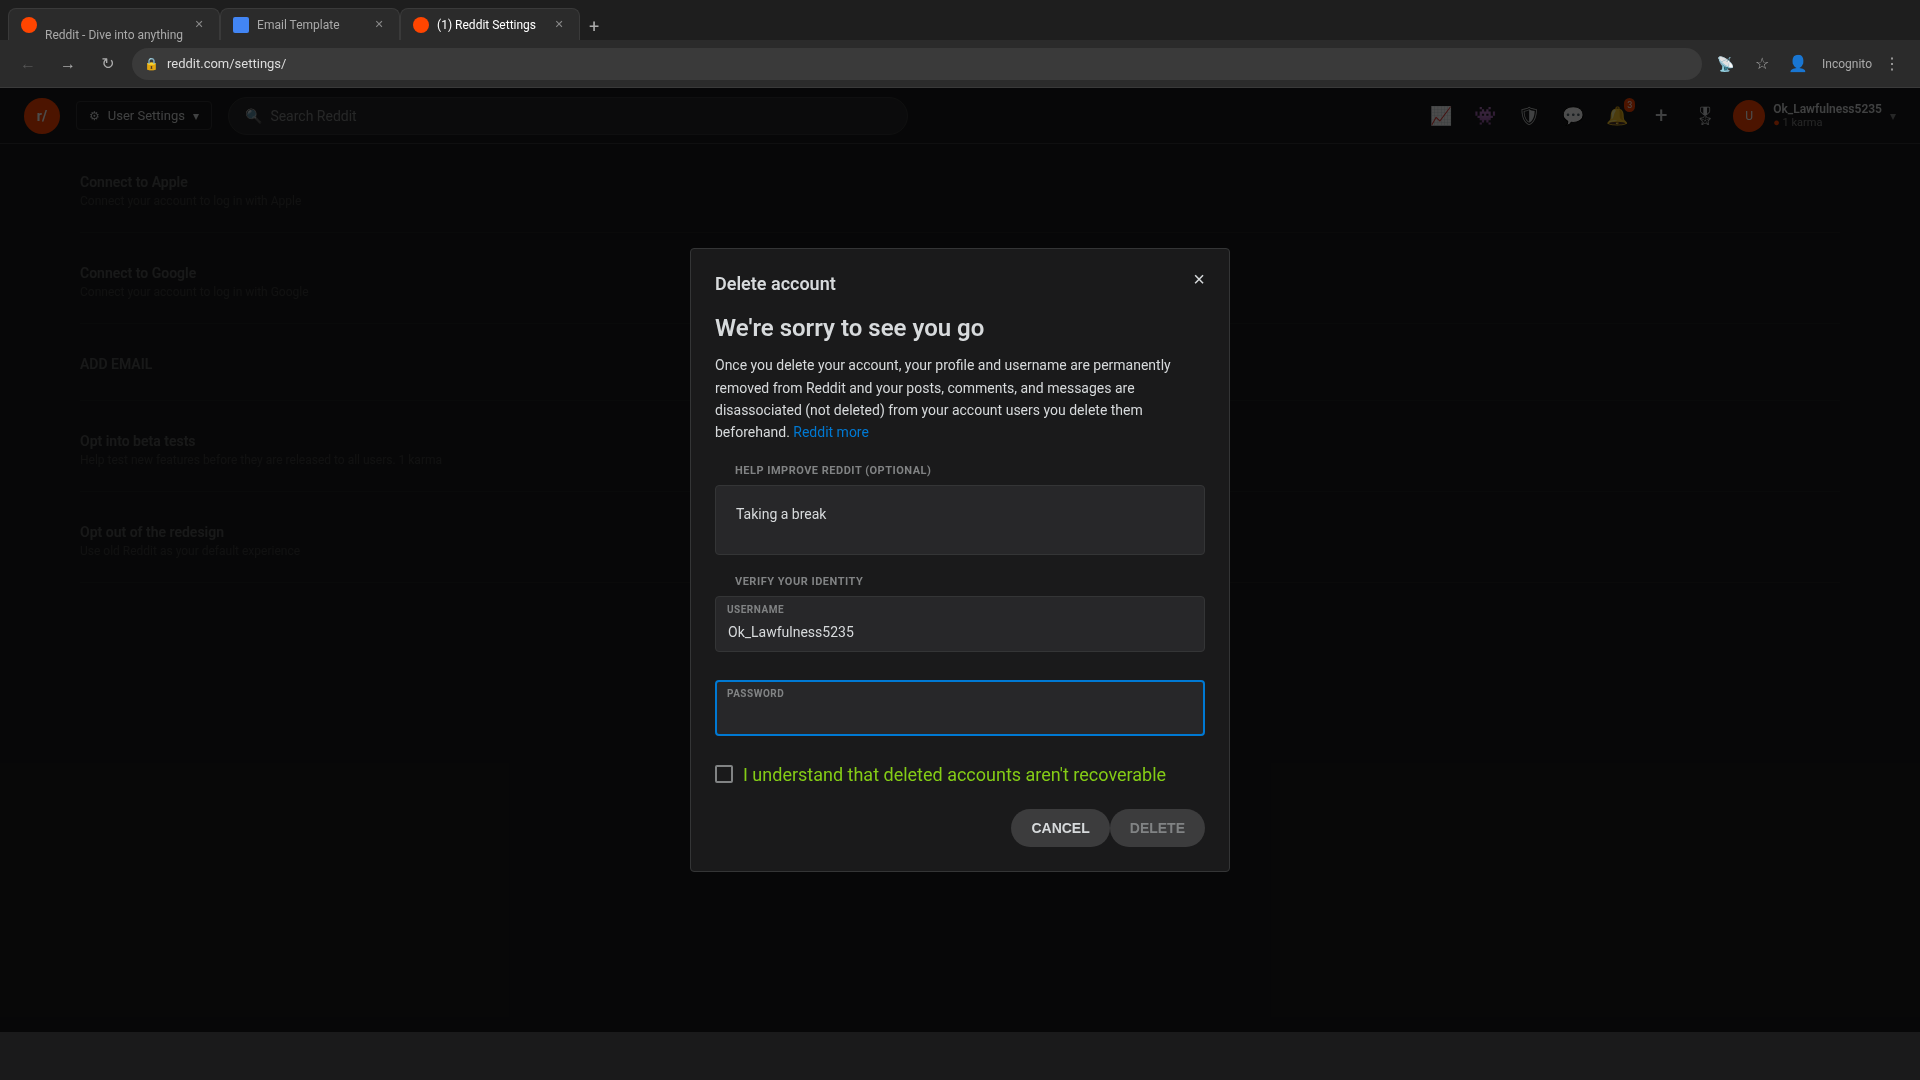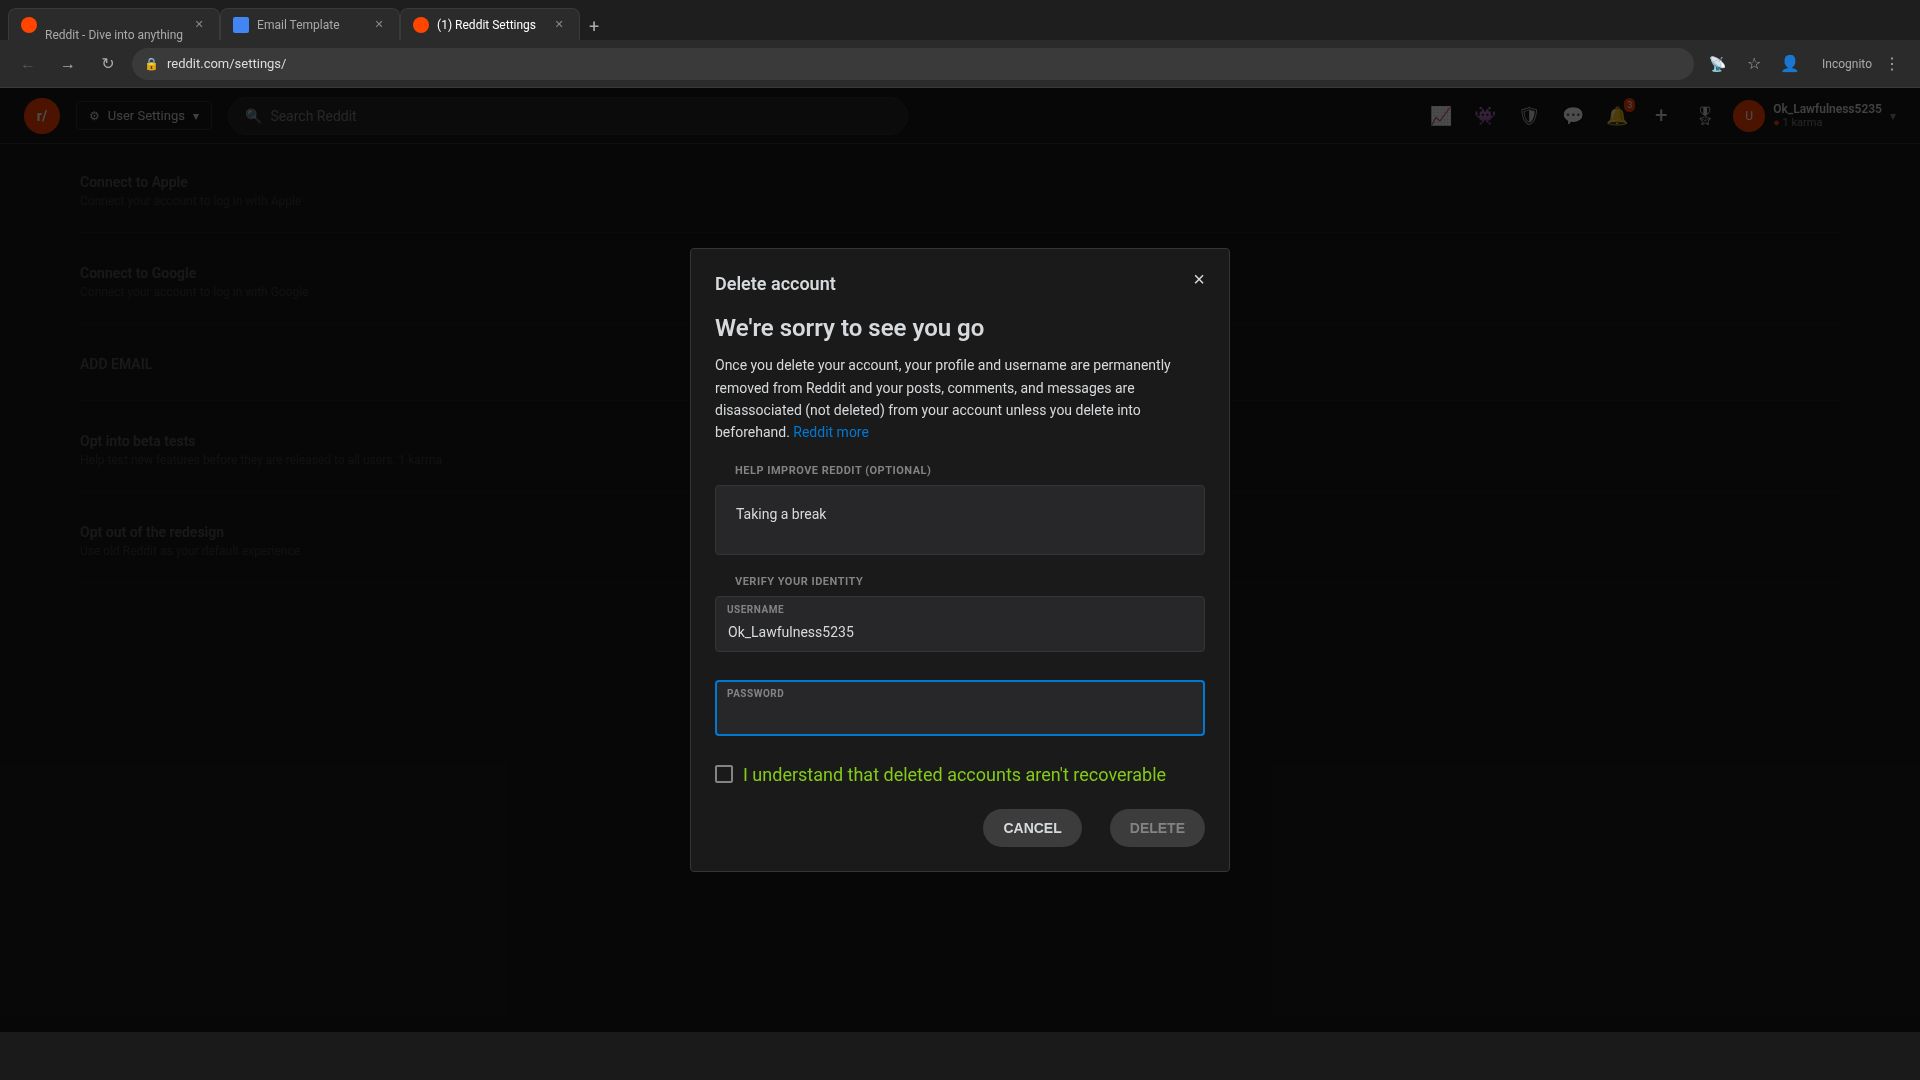--- a/index.html
+++ b/index.html
@@ -370,21 +370,21 @@
       flex-shrink: 0;
       cursor: pointer;
     }
     .checkbox-label {
       font-size: 18px;
       color: #84cc16;
     }
     .modal-buttons {
       display: flex;
       justify-content: flex-end;
-      gap: 28px;
+      gap: 0;
     }
     .btn-cancel {
       padding: 8px 20px;
       border-radius: 20px;
       border: none;
       background: #3c3c3d;
       color: #d7dadc;
       font-size: 14px;
       font-weight: 700;
       cursor: pointer;
@@ -460,21 +460,21 @@
   <button class="nav-btn">→</button>
   <button class="nav-btn">↻</button>
   <div class="address-bar">
     <span class="lock-icon">🔒</span>
     <span>reddit.com/settings/</span>
   </div>
   <div class="toolbar-icons">
     <button class="toolbar-icon-btn" style="font-size:14px;">📡</button>
     <button class="toolbar-icon-btn">☆</button>
     <button class="toolbar-icon-btn">👤</button>
-    <span class="incognito-label" style="margin-left:12px;">Incognito</span>
+    <span class="incognito-label" style="margin-left:4px;">Incognito</span>
     <button class="toolbar-icon-btn">⋮</button>
   </div>
 </div>
 
 <div class="page-content">
 
   <div class="reddit-header">
     <div class="reddit-logo">
       <div class="reddit-logo-circle">
         <span>r/</span>
@@ -535,21 +535,21 @@
     </div>
   </div>
 
   <div class="modal-overlay">
     <div class="modal">
       <div class="modal-title">Delete account</div>
       <button class="modal-close">×</button>
 
       <div class="modal-sorry">We're sorry to see you go</div>
       <div class="modal-description">
-        <span>Once you delete your account, your profile and username are permanently removed from Reddit and your posts, comments, and messages are disassociated (not deleted) from your account unless you delete into beforehand.</span>
+        <span>Once you delete your account, your profile and username are permanently removed from Reddit and your posts, comments, and messages are disassociated (not deleted) from your account users you delete them beforehand.</span>
         <a href="#">Reddit more</a>
       </div>
 
       <div class="modal-section-label">HELP IMPROVE REDDIT (OPTIONAL)</div>
       <textarea class="modal-textarea" placeholder="Taking a break" style="">Taking a break</textarea>
 
       <div class="identity-section">
         <div class="modal-section-label">VERIFY YOUR IDENTITY</div>
         <div class="input-group">
           <div class="floating-label">USERNAME</div>

